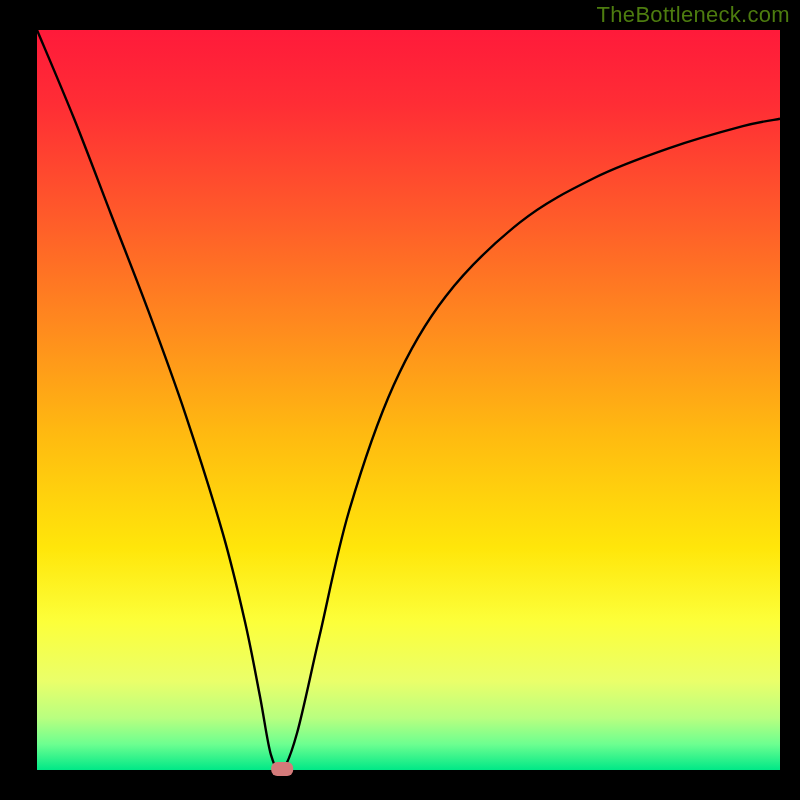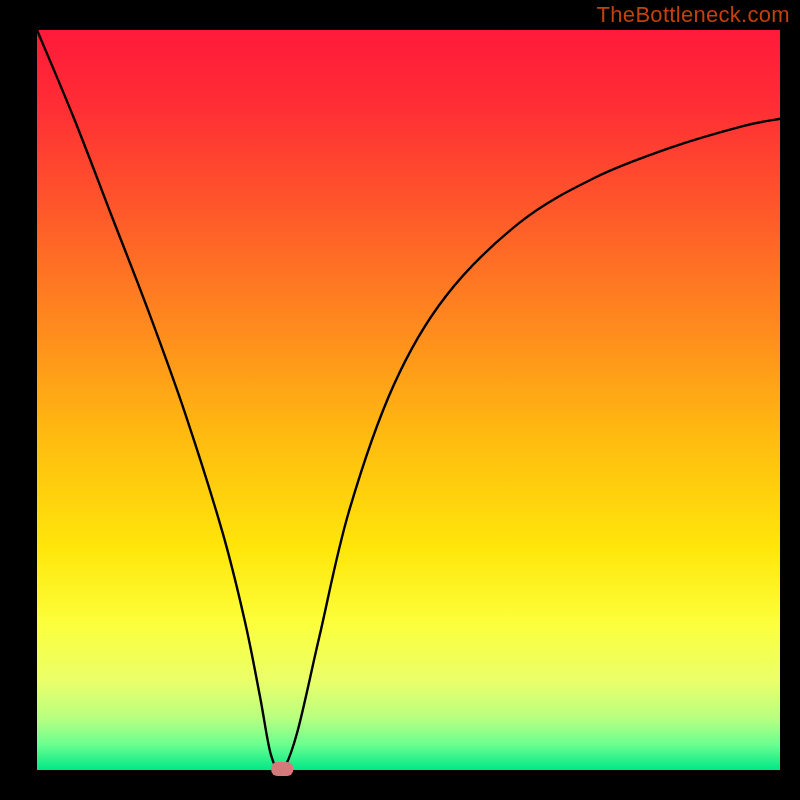--- a/index.html
+++ b/index.html
@@ -14,21 +14,21 @@
   .frame {
     position: relative;
     width: 800px;
     height: 800px;
     background: #000;
   }
   .watermark {
     position: absolute;
     top: 2px;
     right: 10px;
-    color: #c2410c;
+    color: #4d7c0f;
     font-size: 22px;
     font-weight: 500;
     letter-spacing: 0.3px;
     z-index: 5;
   }
   svg {
     position: absolute;
     top: 0;
     left: 0;
   }

